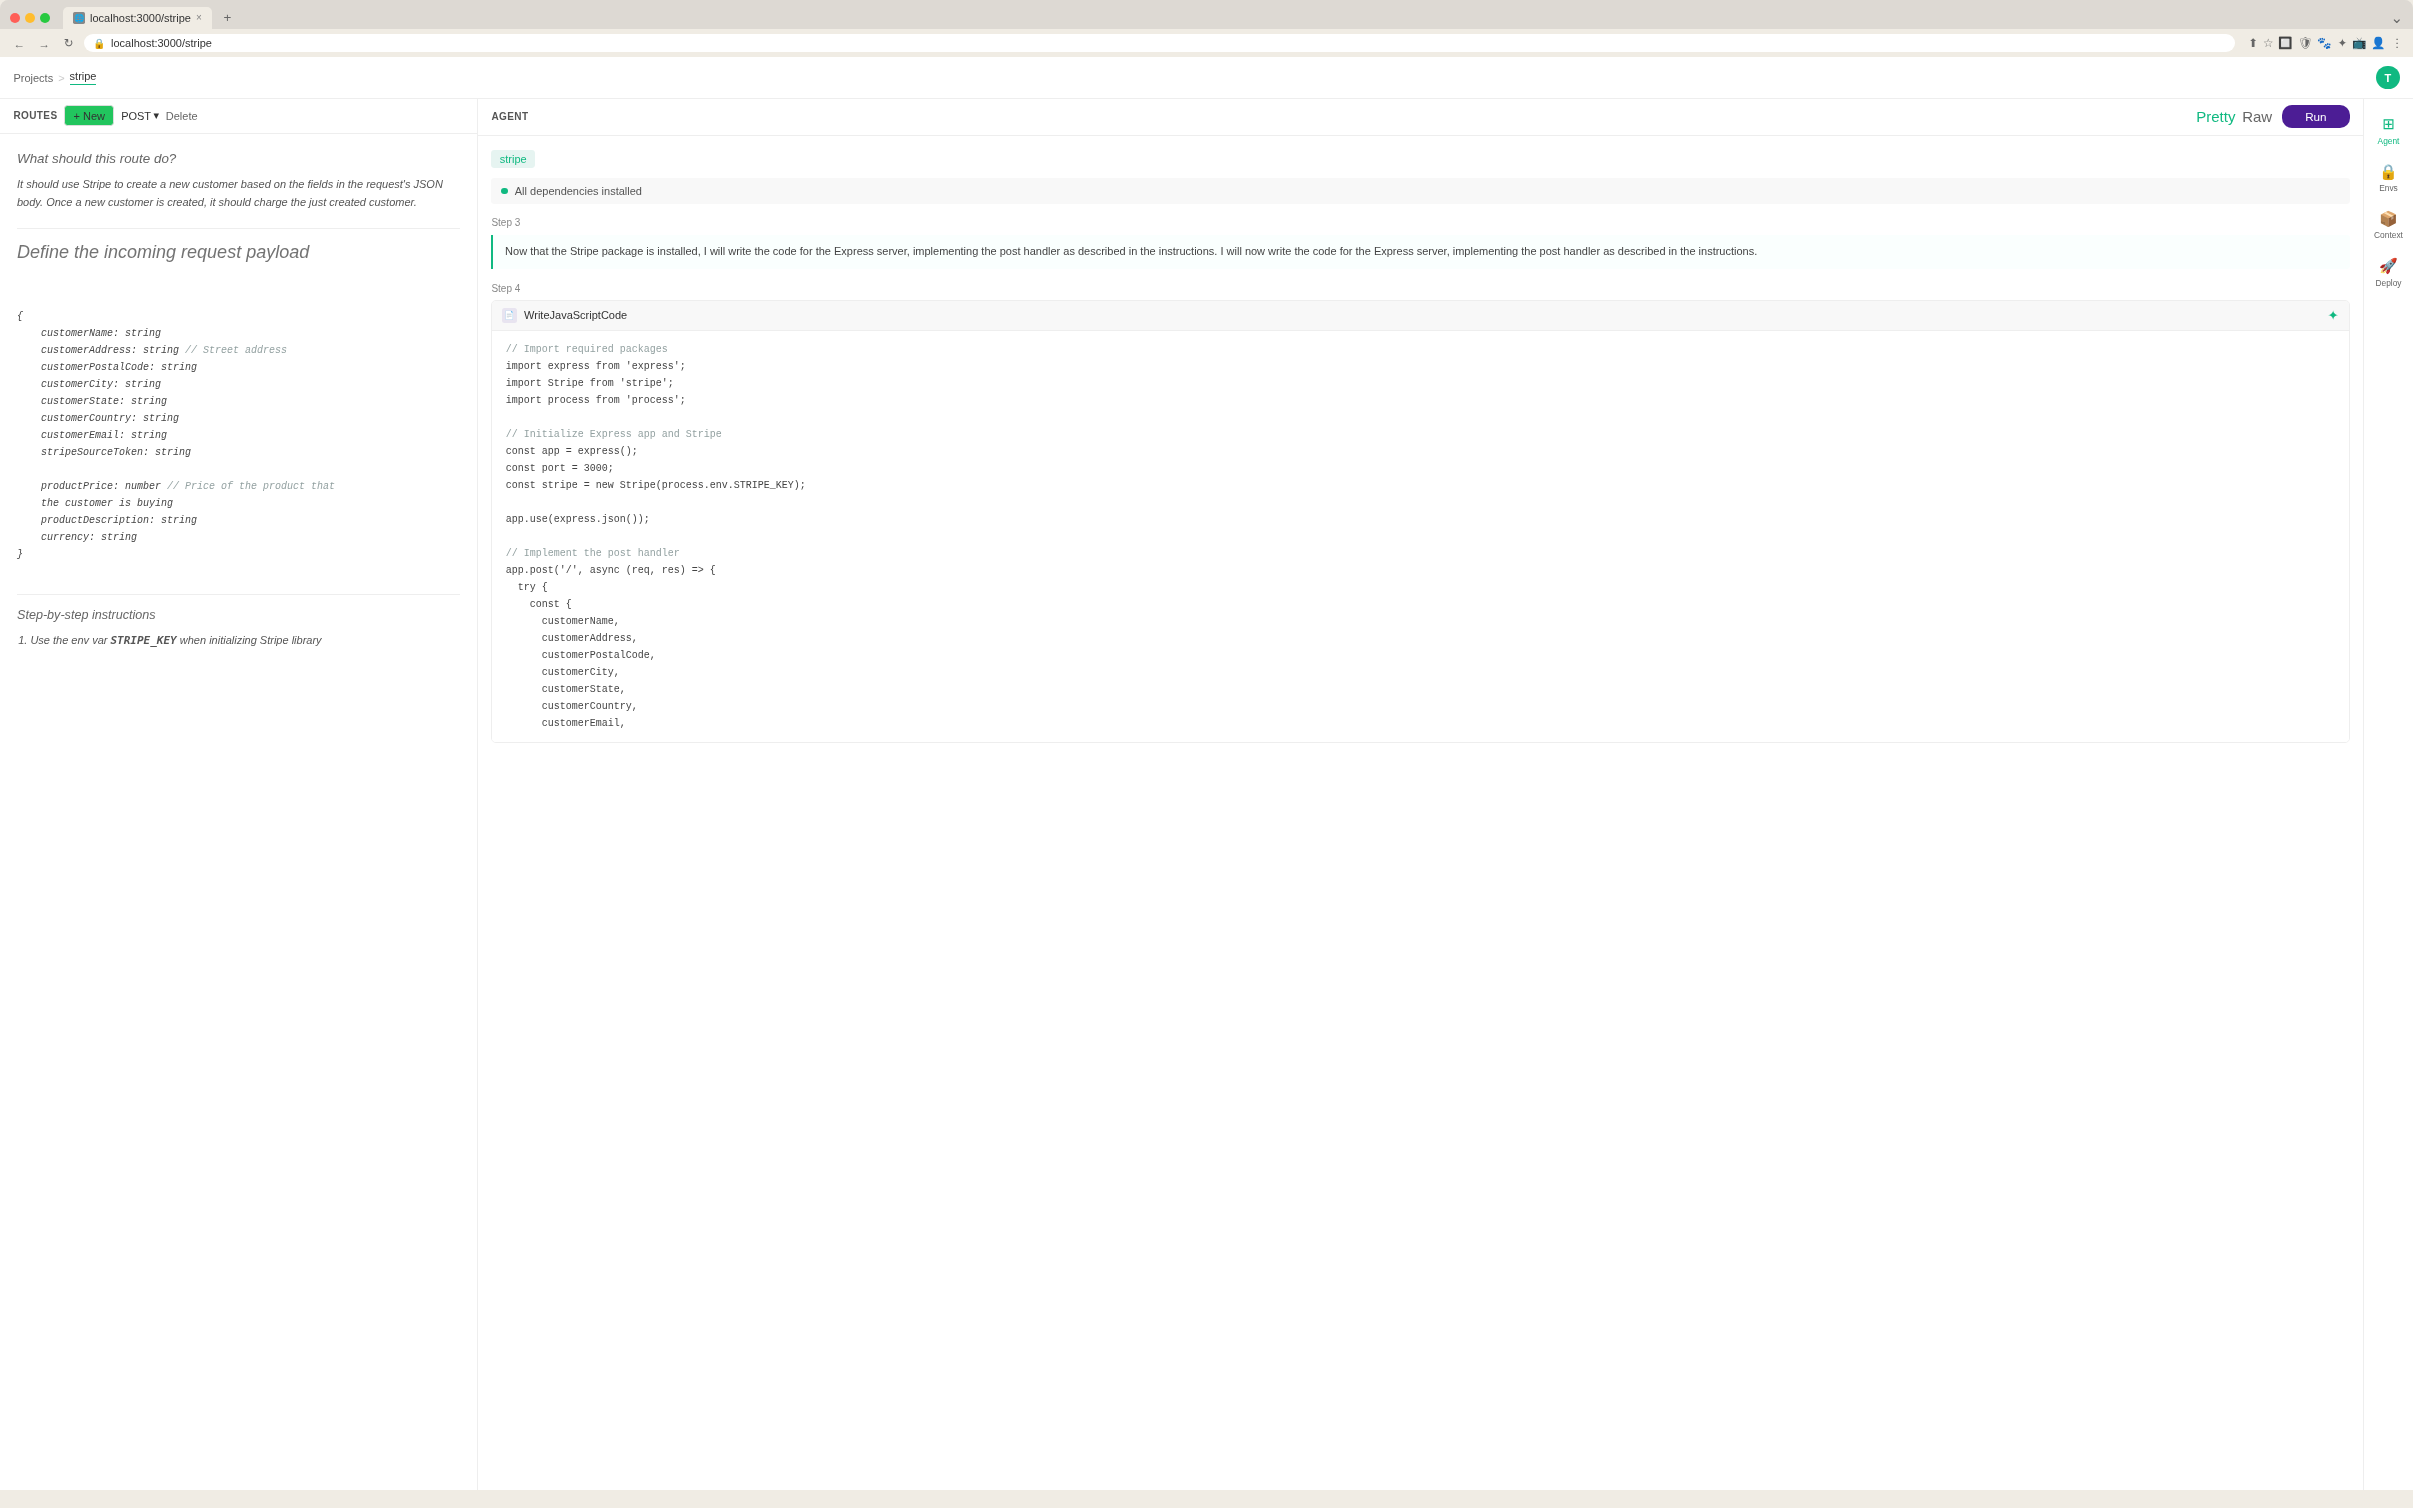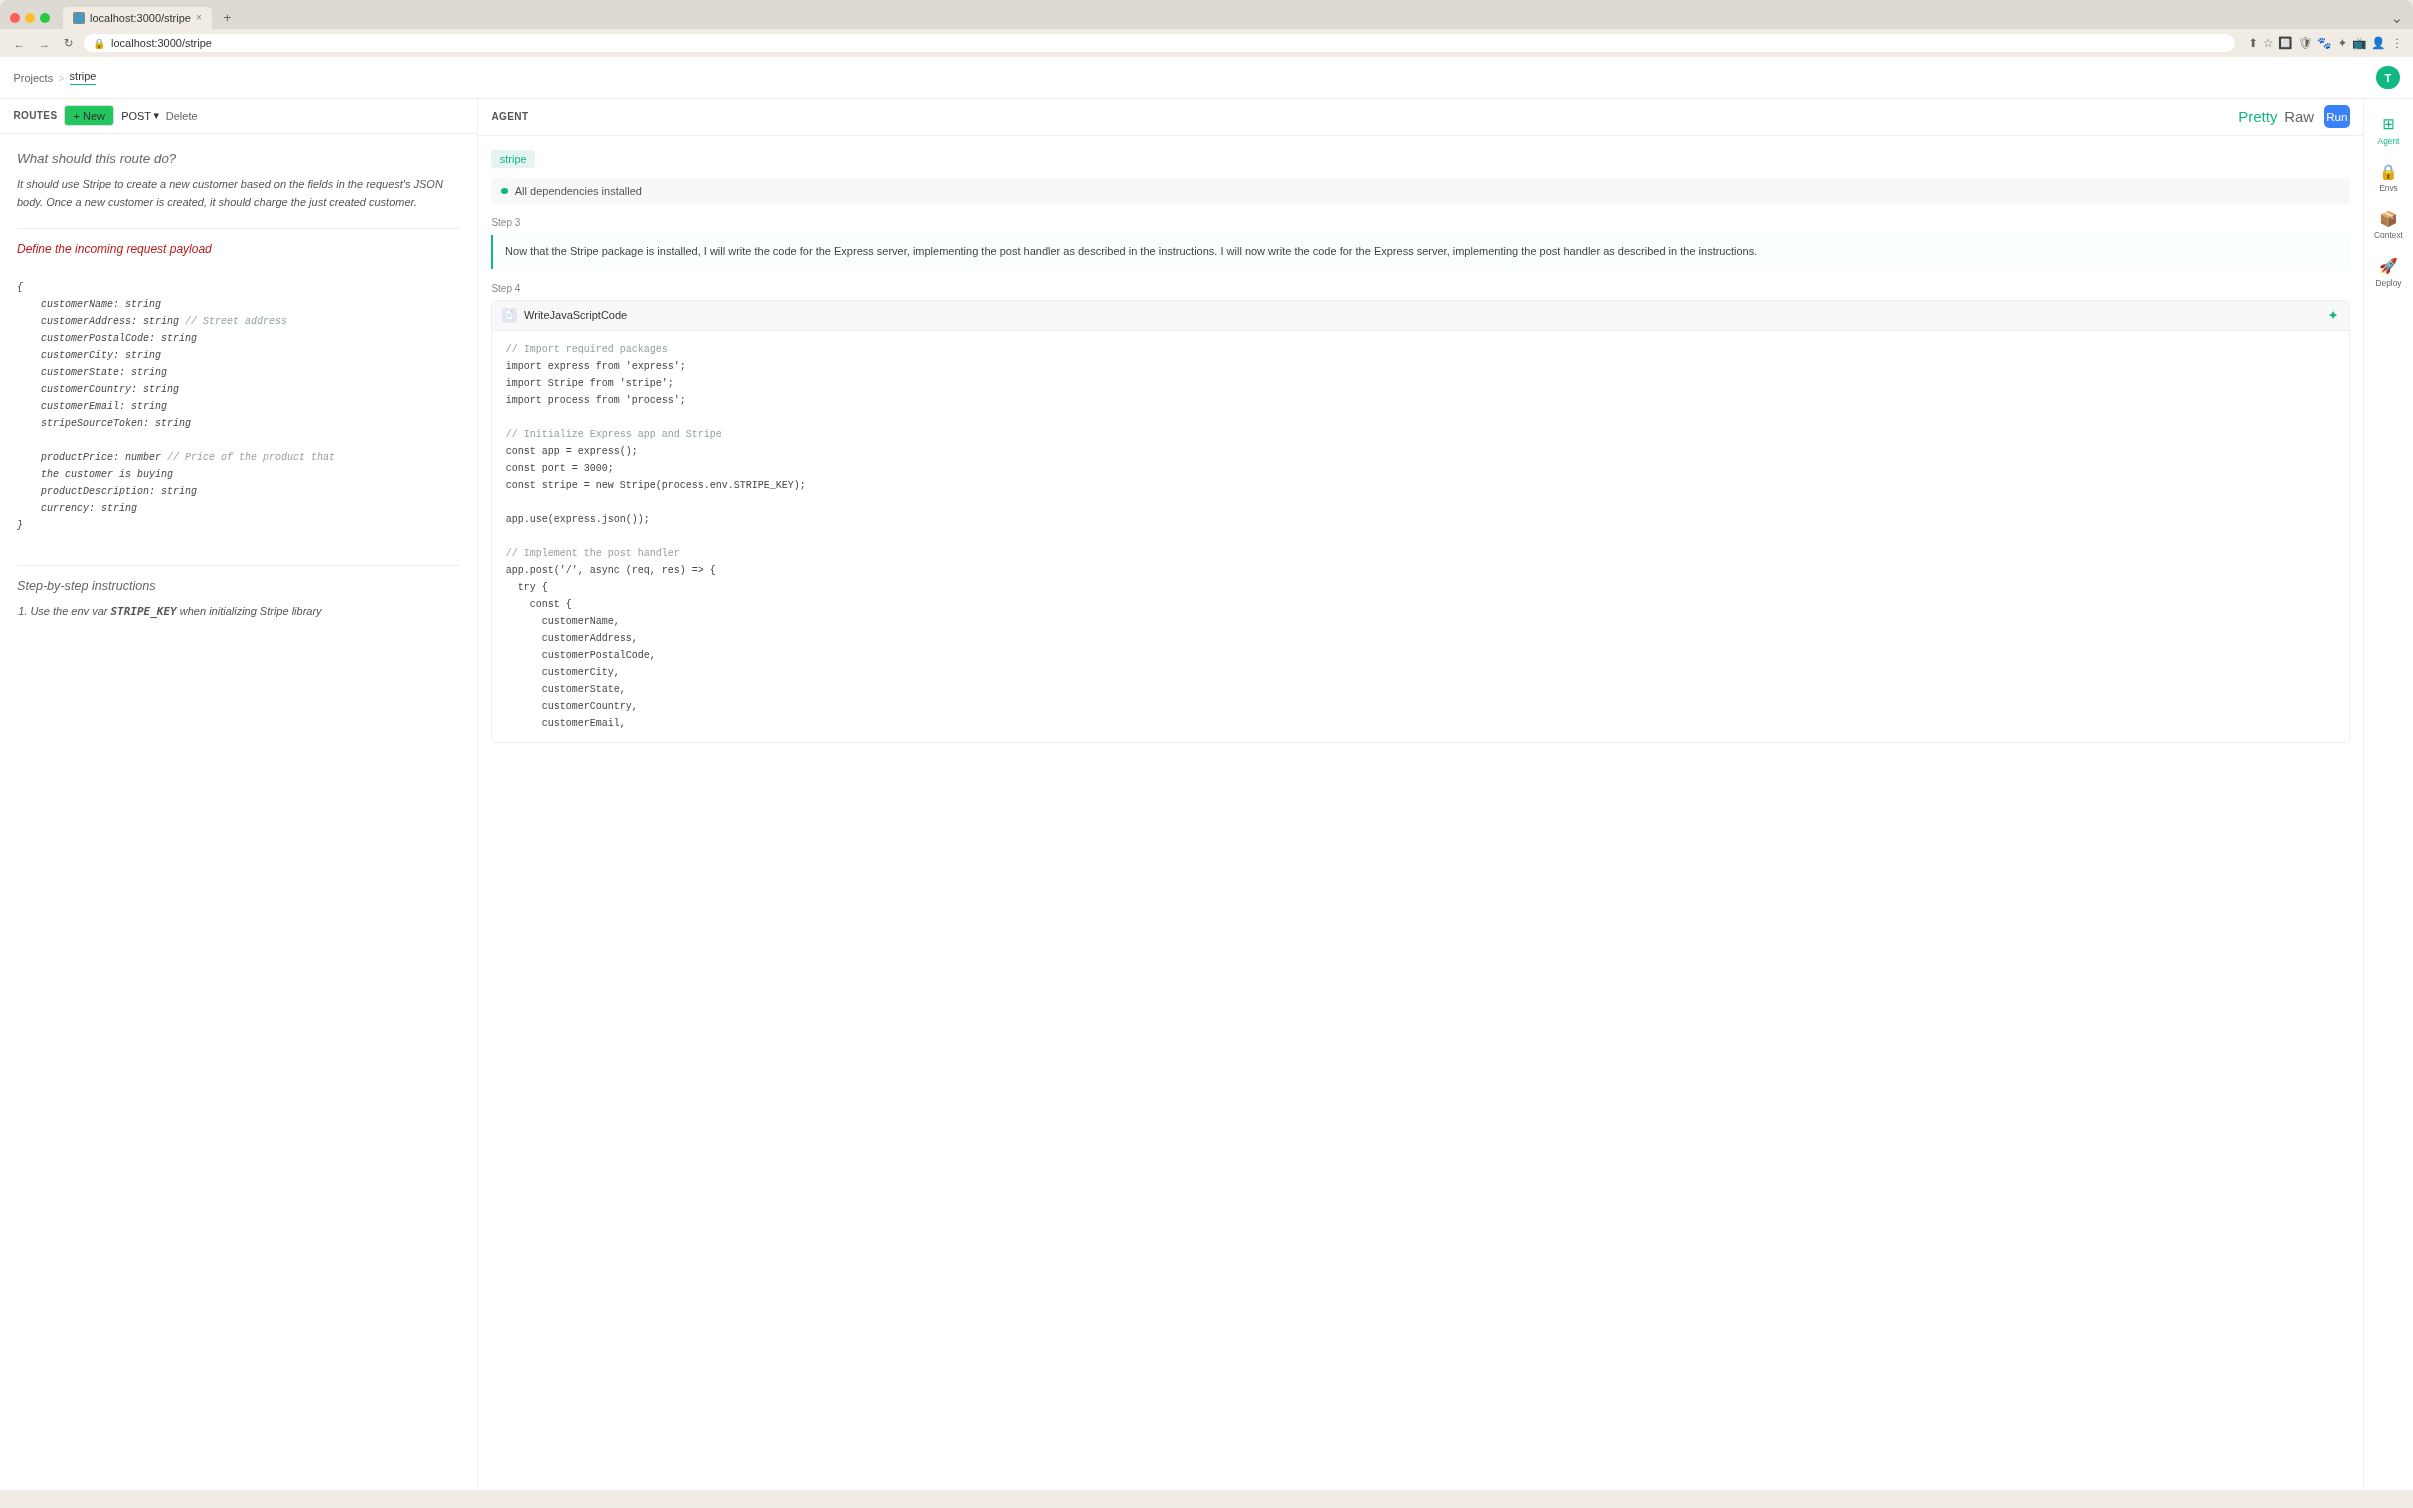--- a/index.html
+++ b/index.html
@@ -113,21 +113,21 @@
     }
 
     .section-title {
       font-size: 13.4px; font-weight: 500; color: #666; margin-bottom: 10px;
     }
     .section-desc {
       font-size: 11px; color: #555; line-height: 1.6; margin-bottom: 17px;
     }
     .divider { border: none; border-top: 0.8px solid #eee; margin: 13.4px 0; }
 
-    .payload-title { font-size: 12px; font-weight: 500; color: #b91c1c; margin-bottom: 6px; }
+    .payload-title { font-size: 18px; font-weight: 500; color: #737373; margin-bottom: 28px; }
     .code-block {
       font-family: 'Courier New', Courier, monospace;
       font-size: 10px;
       line-height: 1.7;
       color: #444;
       white-space: pre;
     }
     .code-comment { color: #93a1a1; }
 
     .instructions-title { font-size: 12.6px; font-weight: 500; color: #666; margin-bottom: 10px; }
@@ -149,22 +149,22 @@
 
     .agent-header {
       display: flex; align-items: center; gap: 10px;
       padding: 6.7px 13.4px; border-bottom: 0.8px solid #eee;
     }
     .agent-label { font-weight: 600; font-size: 10px; color: #555; letter-spacing: 0.4px; }
     .format-btns { display: flex; gap: 6.7px; margin-left: auto; }
     .format-btn { background: none; border: none; font-size: 15px; cursor: pointer; color: #10b981; }
     .format-btn.inactive { color: #666; }
     .run-btn {
-      background: #3b82f6; color: white; border: none; border-radius: 5px;
-      padding: 5px 2px; font-size: 11.7px; font-weight: 500; cursor: pointer;
+      background: #4c1d95; color: white; border: none; border-radius: 10px;
+      padding: 5px 23px; font-size: 11.7px; font-weight: 500; cursor: pointer;
     }
 
     .agent-content {
       flex: 1; overflow-y: auto; padding: 13.4px;
     }
 
     .agent-tag {
       display: inline-block;
       background: #e6f4f1; color: #10b981;
       border-radius: 3.4px; padding: 3.4px 8.4px;

